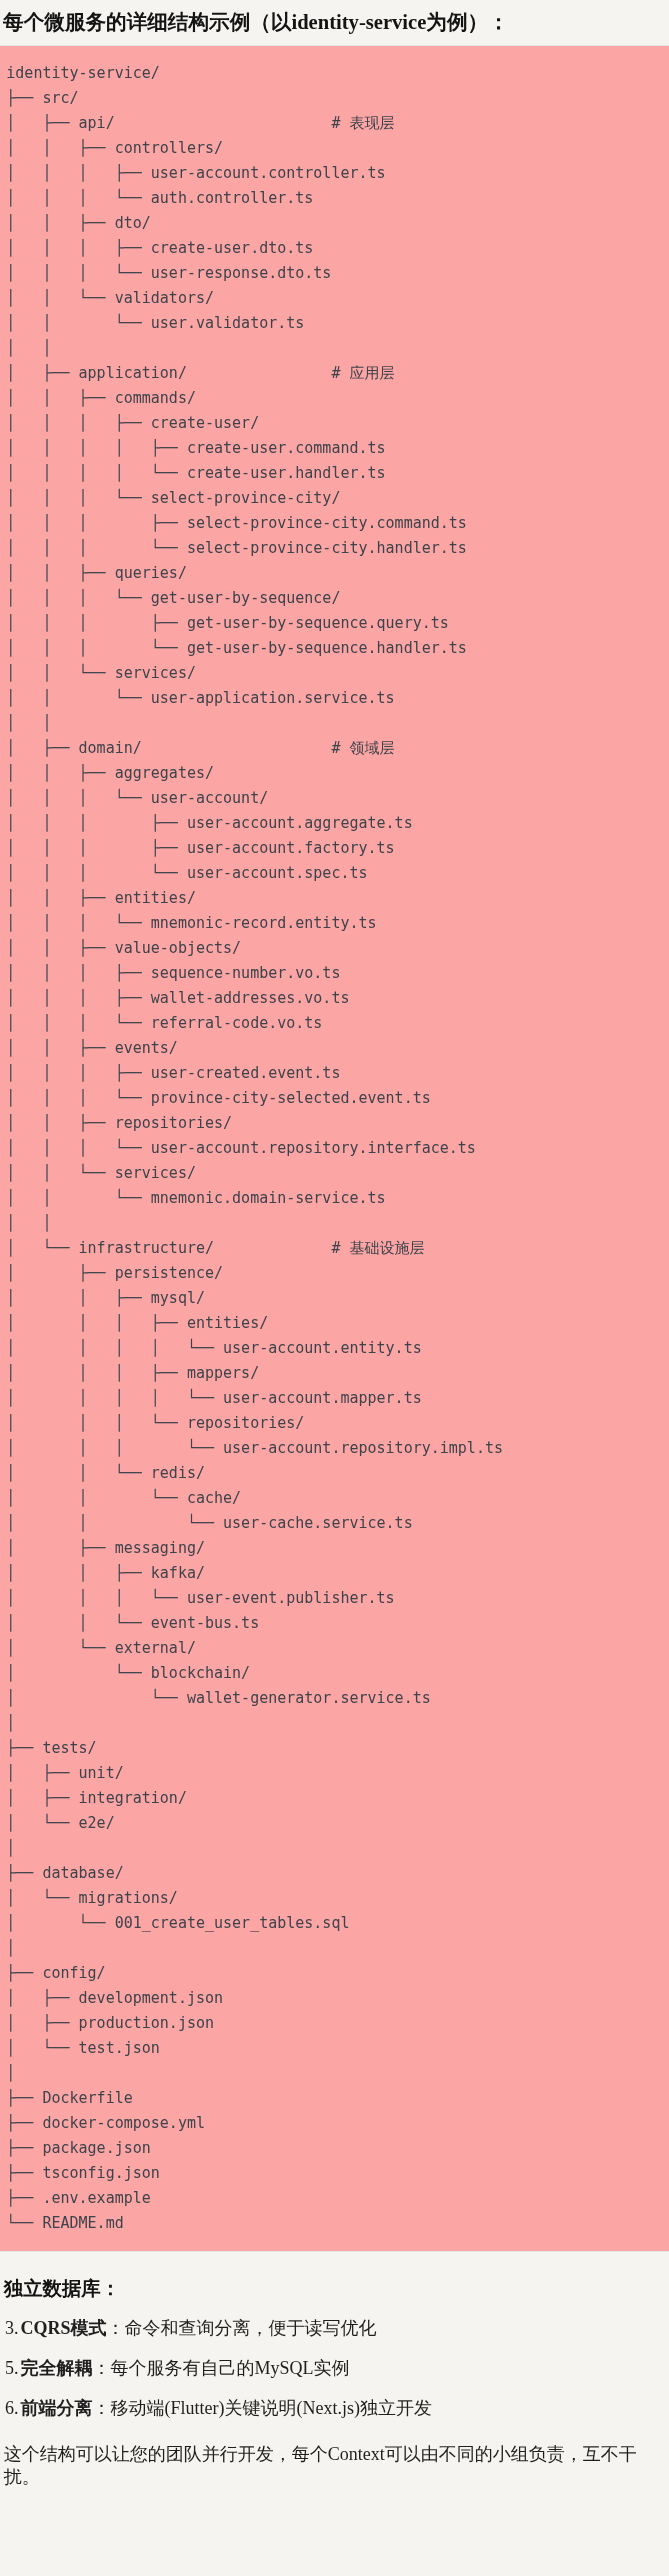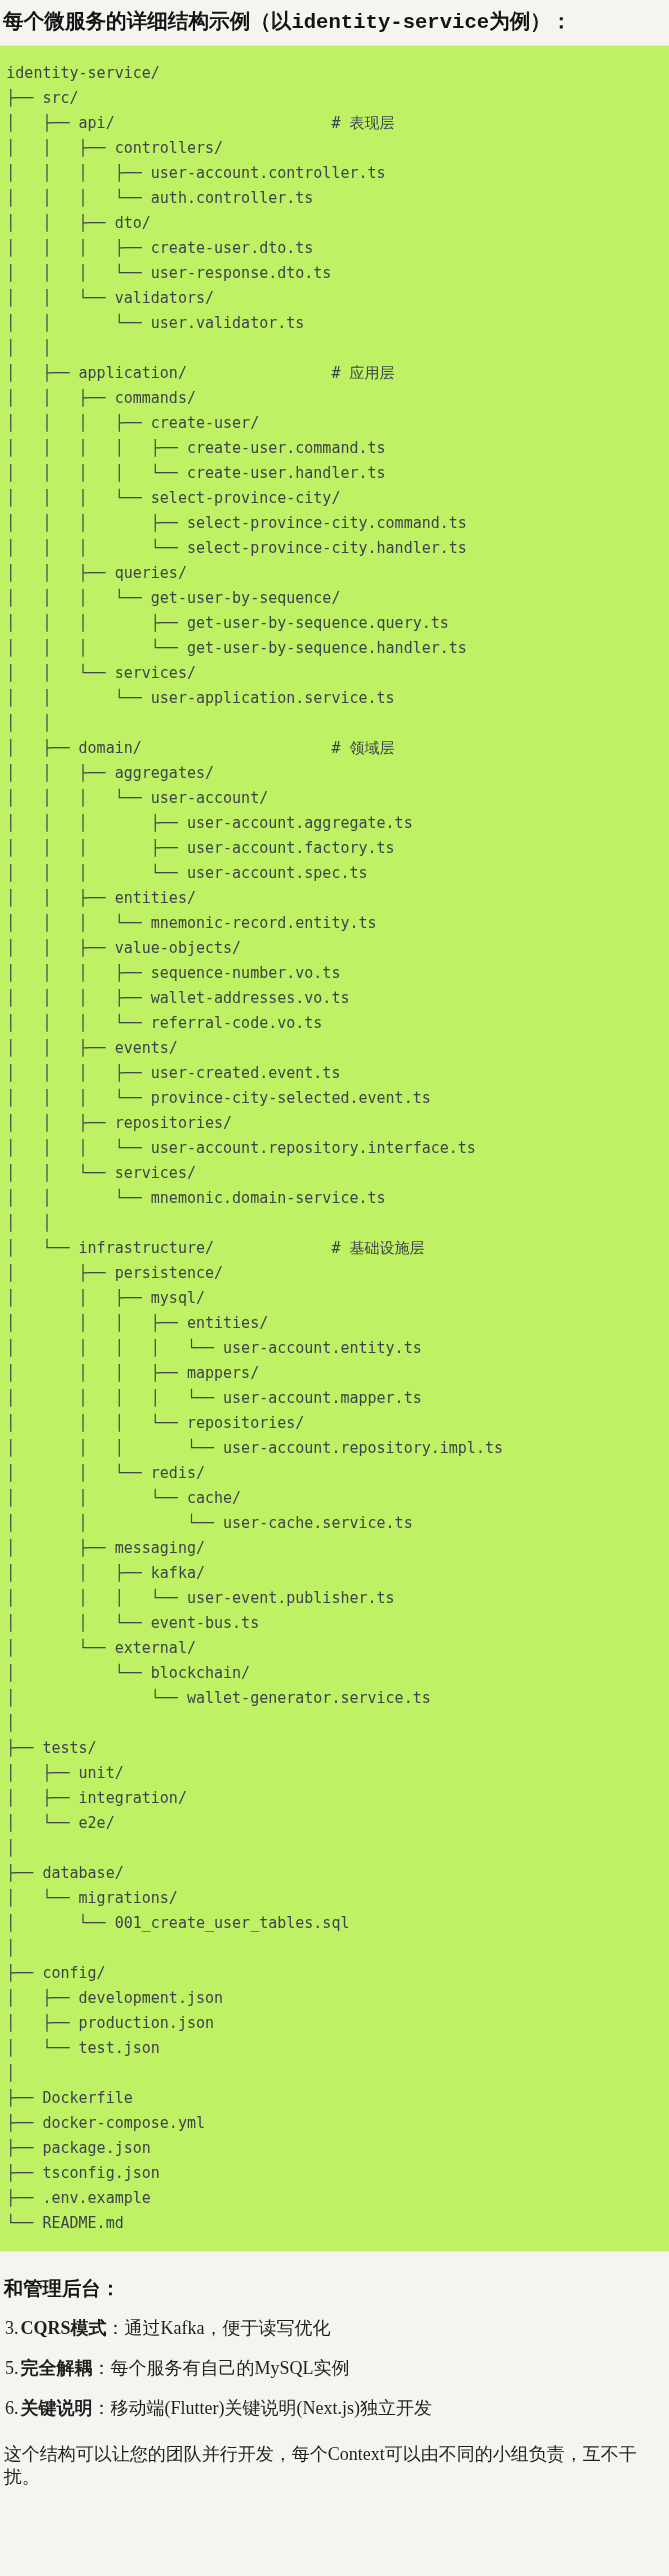--- a/index.html
+++ b/index.html
@@ -5,31 +5,31 @@
   * { box-sizing: border-box; }
   html, body {
     margin: 0; padding: 0;
     width: 669px;
     background: #f5f4f0;
     color: #1f1f1f;
     font-family: "Liberation Serif", "DejaVu Serif", serif;
   }
   .page { width: 669px; }
 
-  .title-wrap { padding: 8.8px 5px 8.8px 3.1px; font-family: Liberation Mono, monospace; }
+  .title-wrap { padding: 8.8px 5px 8.8px 3.1px; }
   .doc-title {
     margin: 0;
     font-size: 20.6px;
     font-weight: 700;
     color: #141414;
     line-height: 1.35;
   }
 
   .code-block {
-    background: #bef264;
+    background: #fca5a5;
     border-top: 0.6px solid #e7e5e1;
     border-bottom: 0.6px solid #e7e5e1;
     padding: 15px 5px 15px 6.3px;
     width: 669px;
     overflow: hidden;
   }
   .code-block pre {
     margin: 0;
     font-family: "DejaVu Sans Mono", "Liberation Mono", monospace;
     font-size: 15px;
@@ -154,31 +154,31 @@
 │
 ├── Dockerfile
 ├── docker-compose.yml
 ├── package.json
 ├── tsconfig.json
 ├── .env.example
 └── README.md</pre>
   </div>
 
   <div class="notes">
-    <h2 class="notes-heading">和管理后台：</h2>
+    <h2 class="notes-heading">独立数据库：</h2>
 
     <ol class="notes-list">
       <li>
-        <span class="note-num">3.</span><span class="note-label">CQRS模式</span><span>：通过Kafka，便于读写优化</span>
+        <span class="note-num">3.</span><span class="note-label">CQRS模式</span><span>：命令和查询分离，便于读写优化</span>
       </li>
       <li>
         <span class="note-num">5.</span><span class="note-label">完全解耦</span><span>：每个服务有自己的MySQL实例</span>
       </li>
       <li>
-        <span class="note-num">6.</span><span class="note-label">关键说明</span><span>：移动端(Flutter)关键说明(Next.js)独立开发</span>
+        <span class="note-num">6.</span><span class="note-label">前端分离</span><span>：移动端(Flutter)关键说明(Next.js)独立开发</span>
       </li>
     </ol>
 
     <p class="closing">这个结构可以让您的团队并行开发，每个Context可以由不同的小组负责，互不干扰。</p>
   </div>
 
 </div>
 
 
 </body></html>

